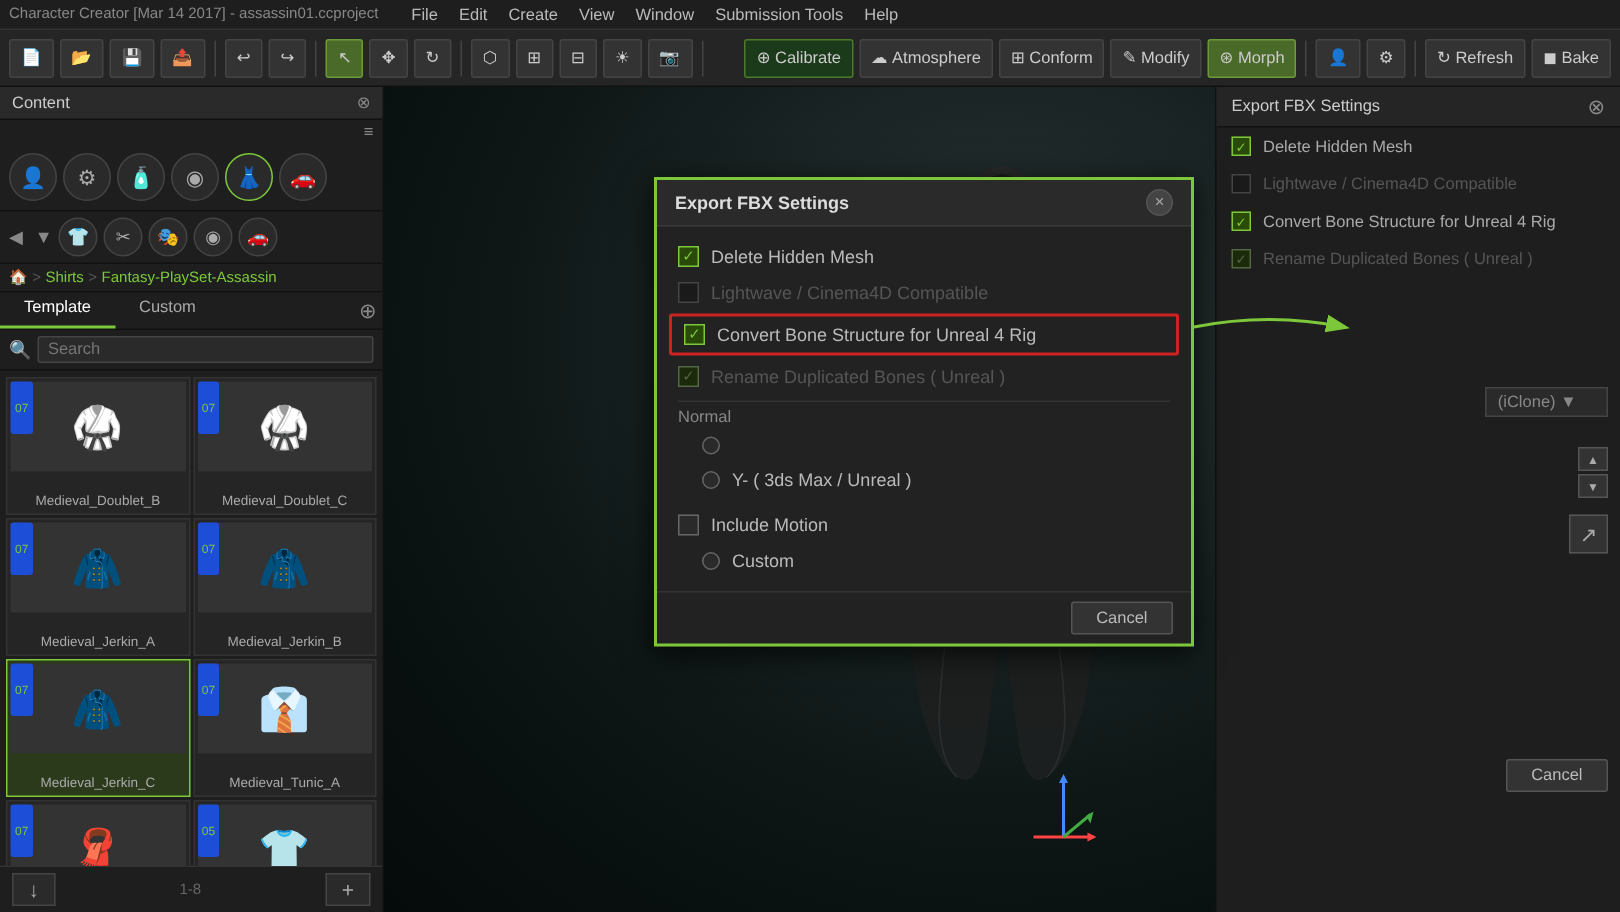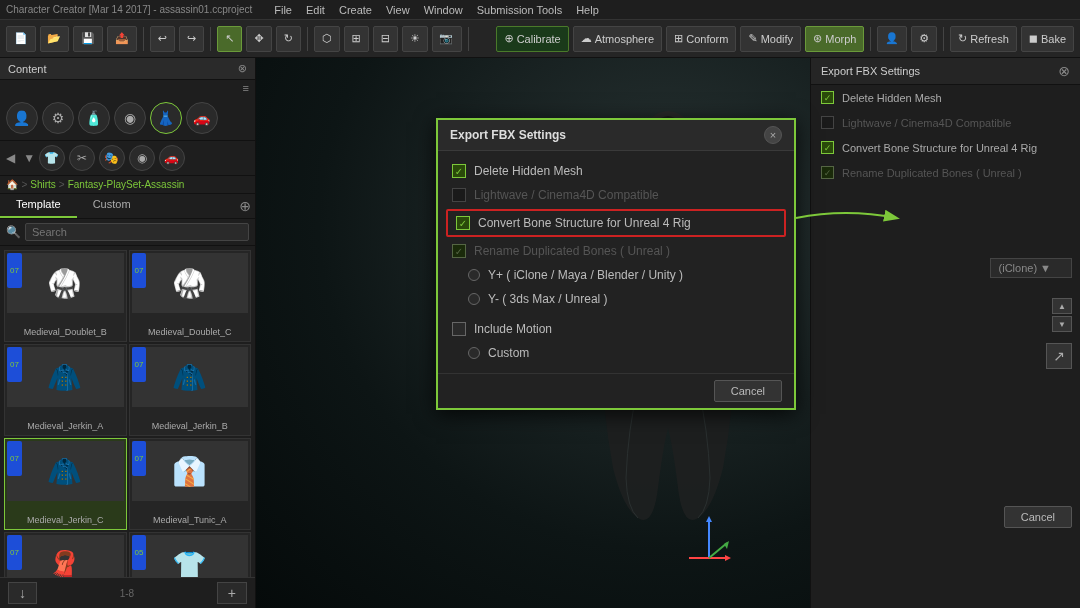--- a/index.html
+++ b/index.html
@@ -693,23 +693,23 @@
           <div class="dialog-cb checked"></div>
           <span>Convert Bone Structure for Unreal 4 Rig</span>
         </div>
 
         <div class="dialog-option disabled">
           <div class="dialog-cb disabled-checked"></div>
           <span>Rename Duplicated Bones ( Unreal )</span>
         </div>
 
 
+        <div class="dialog-section-label">Normal</div>
         <div class="dialog-option dialog-indent">
           <div class="dialog-radio"></div>
-          <span>Y+ ( iClone / Maya / Blender / Unity )</span>
         </div>
         <div class="dialog-option dialog-indent">
           <div class="dialog-radio"></div>
           <span>Y- ( 3ds Max / Unreal )</span>
         </div>
 
         <div style="height:6px;"></div>
         <div class="dialog-option">
           <div class="dialog-cb"></div>
           <span>Include Motion</span>

